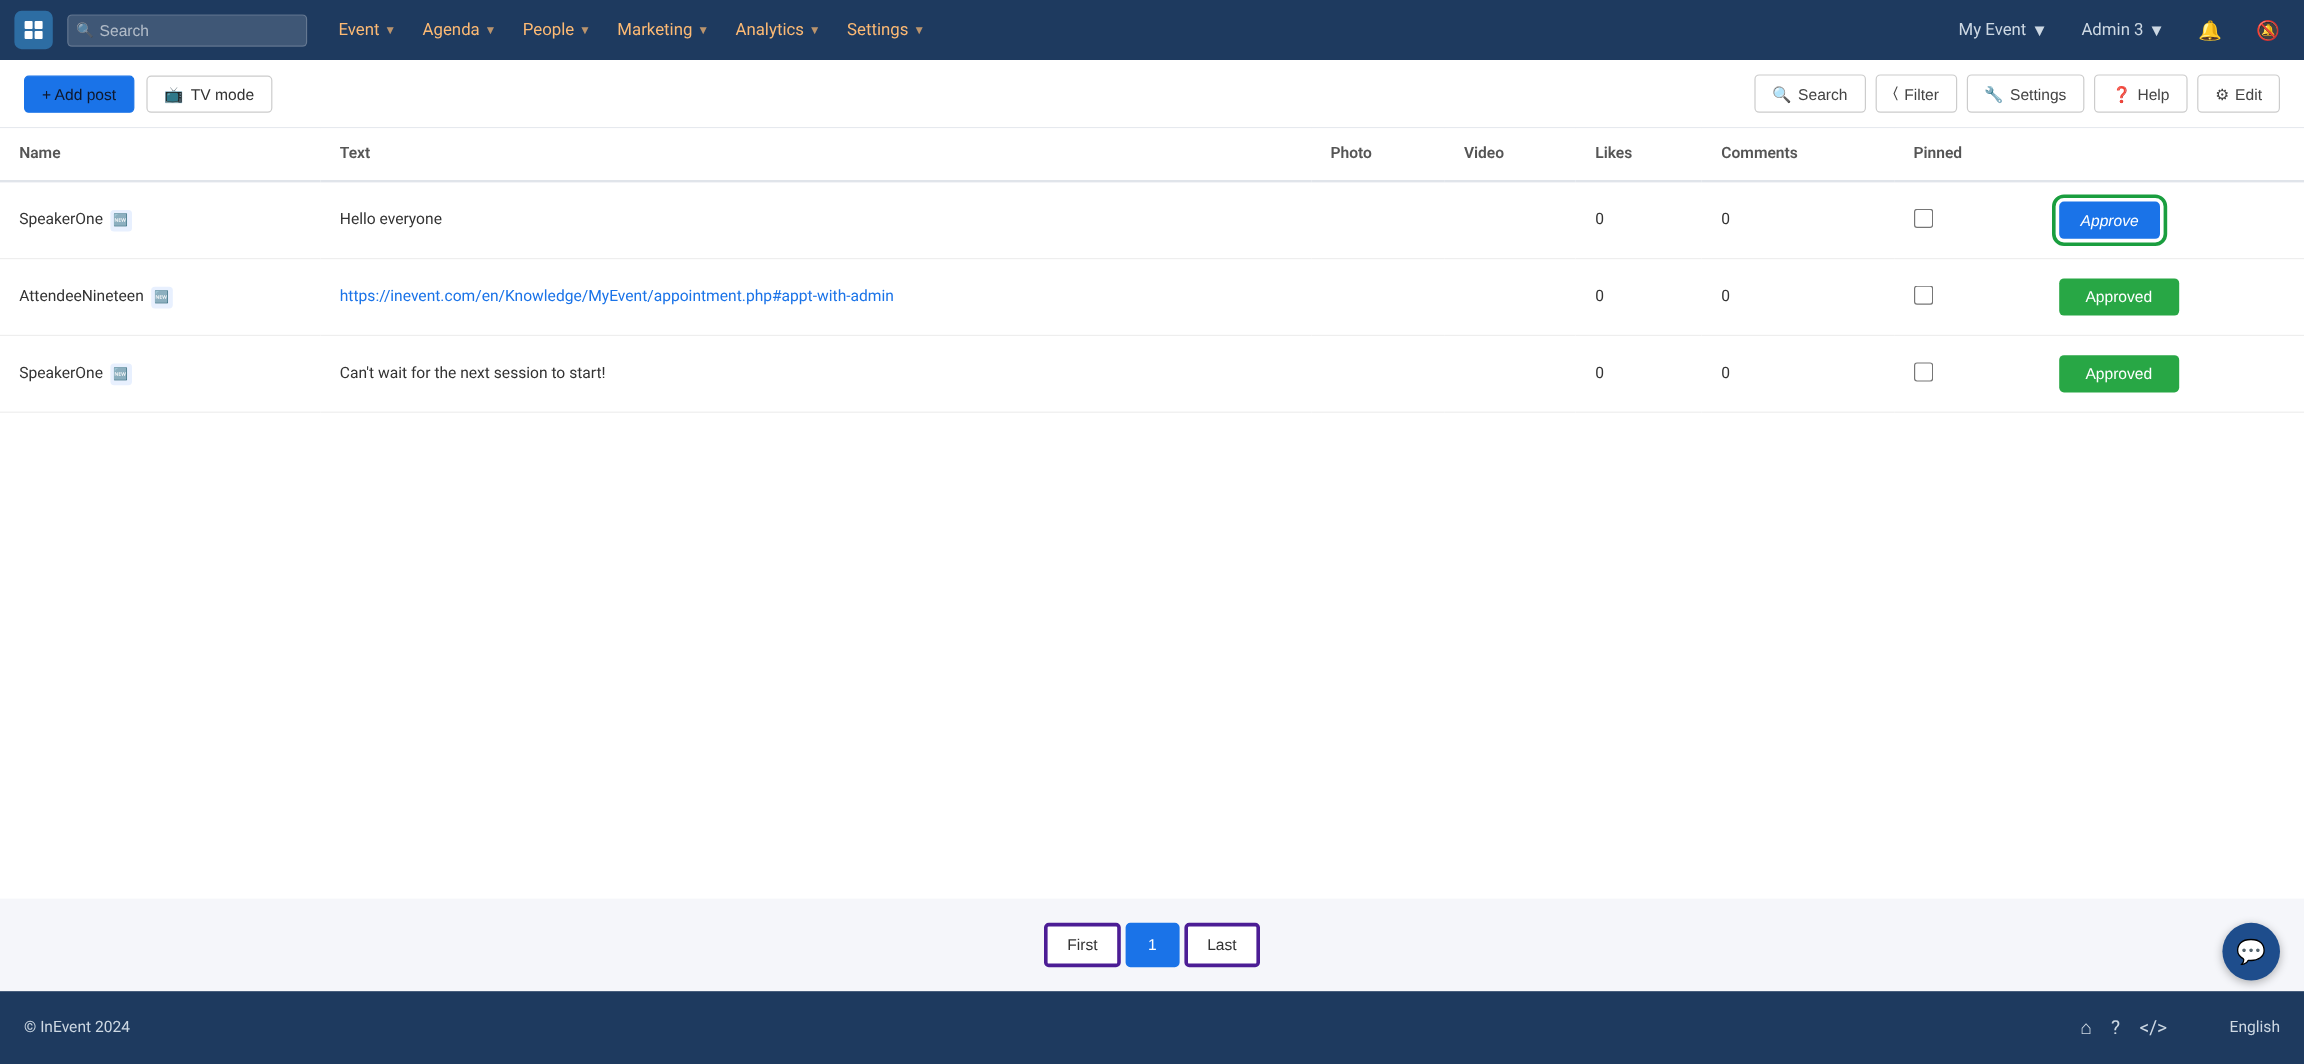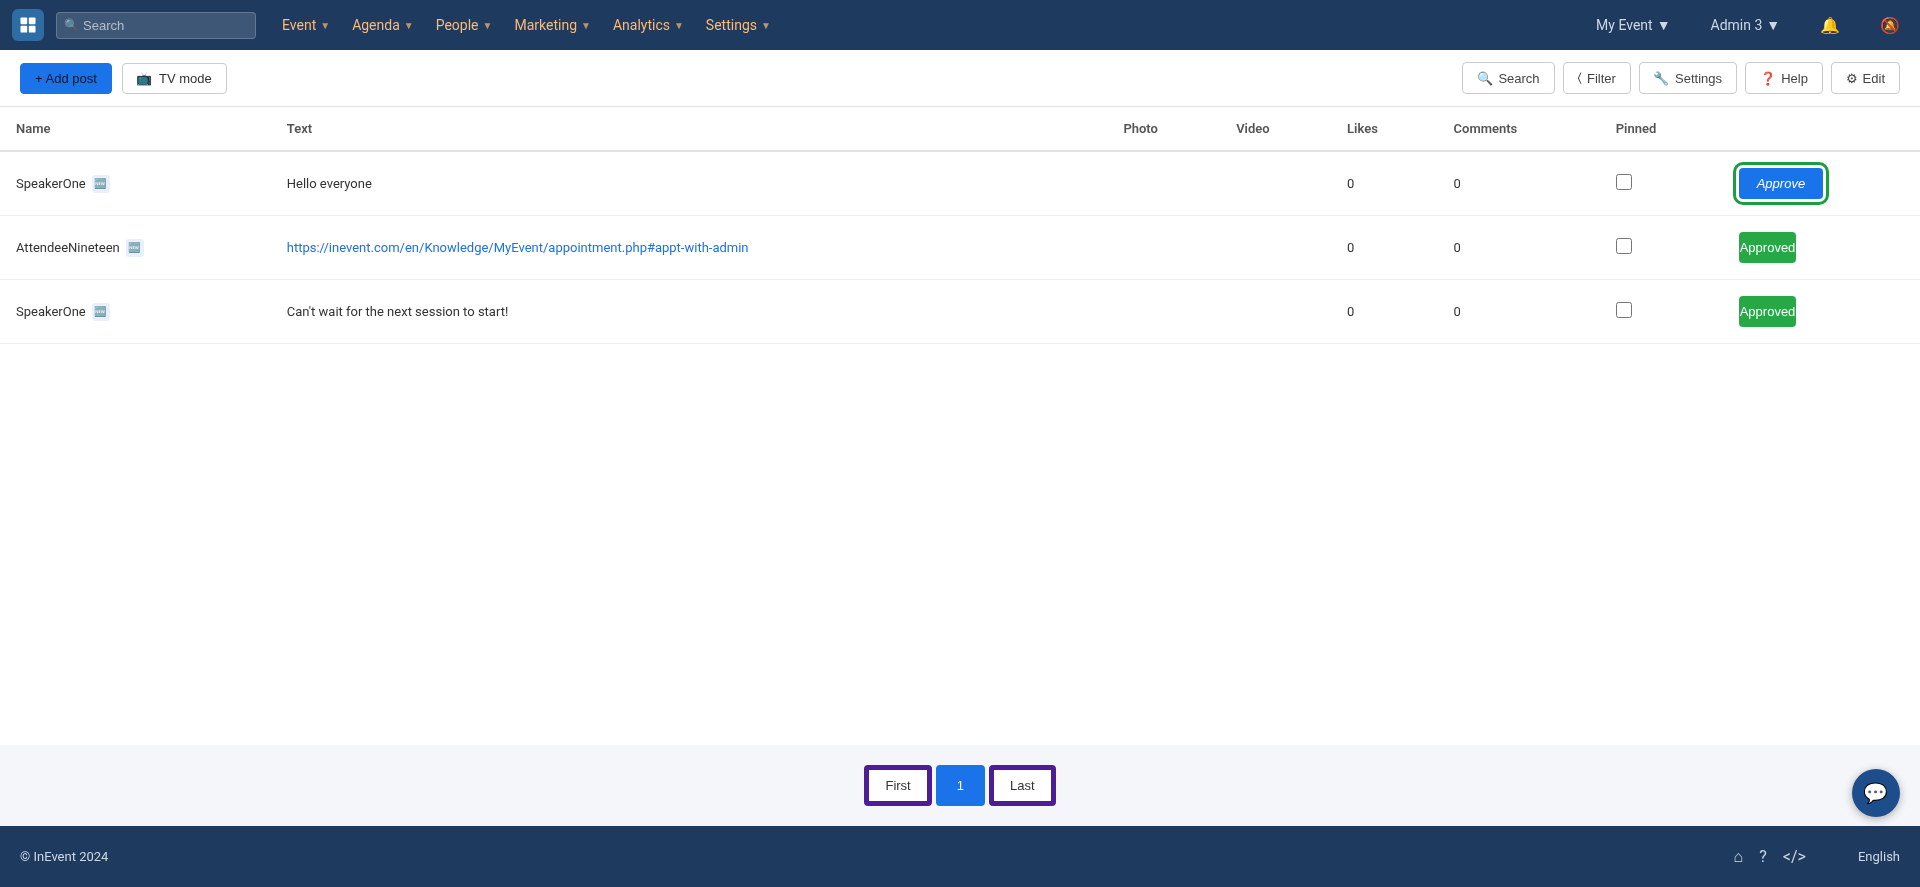--- a/index.html
+++ b/index.html
@@ -52,21 +52,21 @@
       padding: 6px 10px;
       border-radius: 4px;
       cursor: pointer;
       display: flex; align-items: center; gap: 4px;
       font-size: 14px;
       white-space: nowrap;
     }
     .nav-item .chevron { font-size: 10px; opacity: 0.7; }
 
     .nav-right {
-      display: flex; align-items: center; gap: 24px; margin-left: auto;
+      display: flex; align-items: center; gap: 12px; margin-left: auto;
     }
     .nav-right-item {
       color: #cdd8e3;
       padding: 4px 8px;
       border-radius: 4px;
       cursor: pointer;
       display: flex; align-items: center; gap: 4px;
       font-size: 14px;
     }
     .nav-icon-btn {
@@ -166,21 +166,21 @@
       font-weight: 500;
       outline: 3px solid #1a9e3f;
       outline-offset: 3px;
       font-style: italic;
     }
 
     .approved-btn {
       background: #28a745;
       color: #fff;
       border: none;
-      padding: 8px 1px;
+      padding: 8px 22px;
       border-radius: 4px;
       cursor: pointer;
       font-size: 13px;
       font-weight: 500;
     }
 
     .checkbox-cell input[type="checkbox"] {
       width: 16px; height: 16px; cursor: pointer;
     }
 
@@ -188,21 +188,21 @@
     .pagination {
       display: flex;
       justify-content: center;
       align-items: center;
       padding: 20px;
       gap: 4px;
       background: #f5f6fa;
     }
     .page-btn {
       padding: 8px 16px;
-      border: 5px solid #4c1d95;
+      border: 3px solid #4c1d95;
       background: #fff;
       border-radius: 4px;
       cursor: pointer;
       font-size: 13px;
       color: #333;
     }
     .page-btn.active {
       background: #1a73e8;
       color: #fff;
       border-color: #1a73e8;

